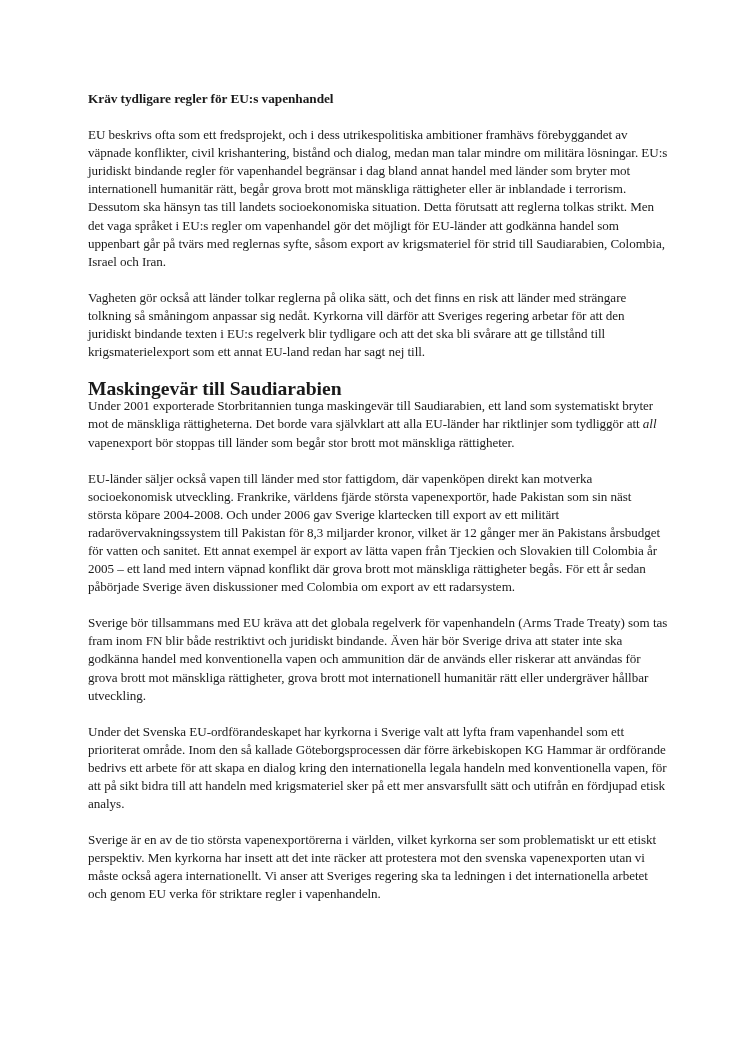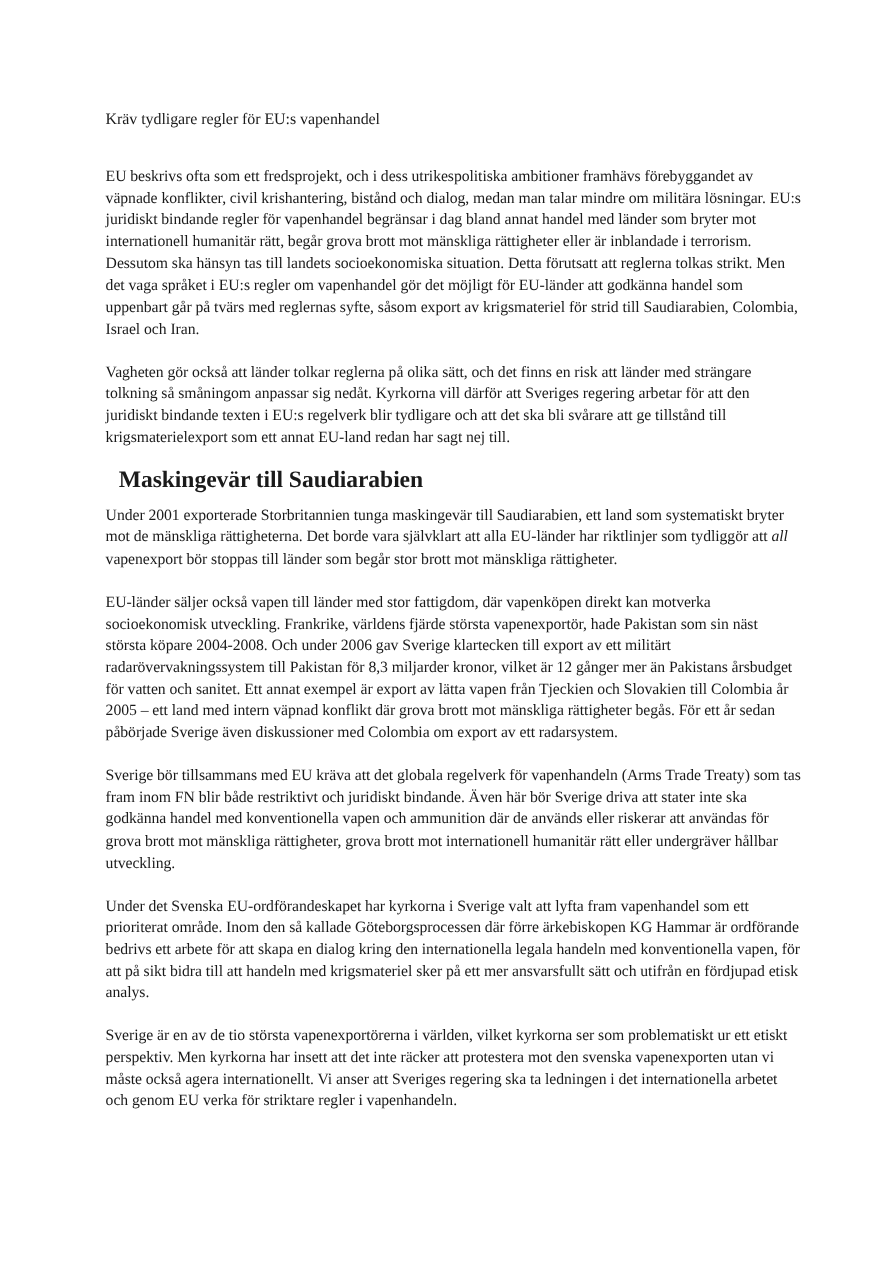--- a/index.html
+++ b/index.html
@@ -18,27 +18,27 @@
     .page {
       position: absolute;
       left: 88px;
       top: 90px;
       width: 580px;
       font-size: 13.1px;
       line-height: 18.1px;
       letter-spacing: -0.05px;
     }
     .title {
-      font-weight: normal;
+      font-weight: bold;
       font-size: 13.3px;
-      margin: 0 0 30px 0;
+      margin: 0 0 18px 0;
     }
     .section-heading {
       font-weight: bold;
-      margin: 11px;
+      margin: 0;
     }
     p {
       margin: 0 0 18px 0;
     }
     p.after-heading {
       margin-top: 0;
     }
     em {
       font-style: italic;
     }

